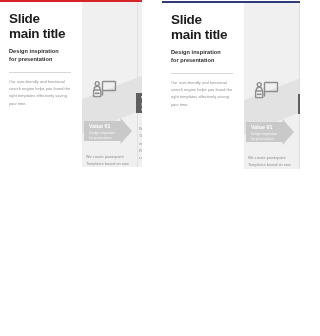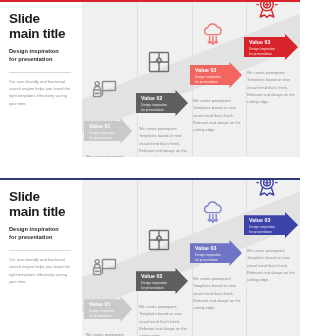--- a/index.html
+++ b/index.html
@@ -2,21 +2,21 @@
 <html><head>
 <meta charset="utf-8">
 <style>
   html,body{margin:0;padding:0;}
   body{
     width:300px;height:336px;
     background:#ffffff;
     font-family:"Liberation Sans", sans-serif;
     overflow:hidden;
   }
-  .deck{width:304px;height:336px;display:flex;flex-direction:column;gap:20px;}
+  .deck{width:304px;height:336px;display:flex;flex-direction:row;gap:20px;}
 
   .slide{
     position:relative;
     width:300px;height:167px;
     background:#ffffff;
     overflow:hidden;
     box-sizing:border-box;
   }
   .slide.second{height:168px;margin-top:1px;}
   .topbar{position:absolute;left:0;top:0;width:100%;height:2px;}

